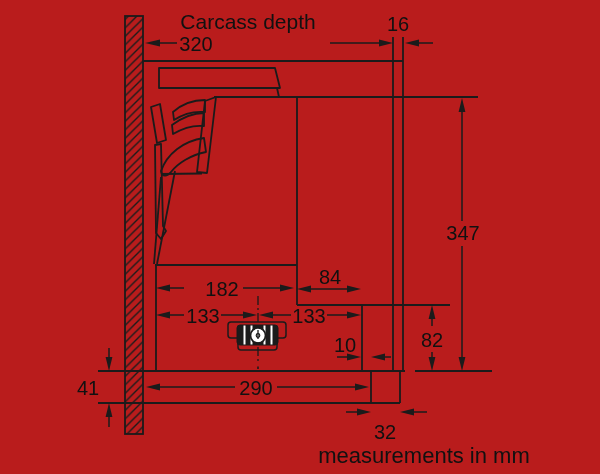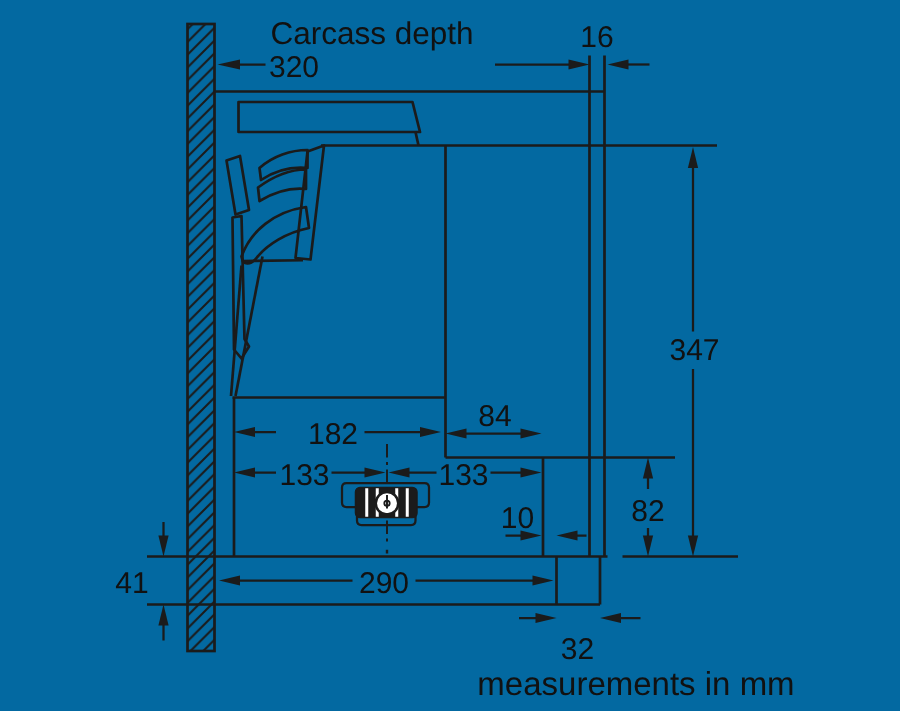--- a/index.html
+++ b/index.html
@@ -1,16 +1,16 @@
 <!DOCTYPE html>
 <html><head>
 <meta charset="utf-8">
 <style>
   html,body{margin:0;padding:0;background:#ffffff;}
-  .stage{position:relative;width:600px;height:474px;background:#0369a1;overflow:hidden;}
+  .stage{position:relative;width:600px;height:474px;background:#b91c1c;overflow:hidden;}
   .geo{stroke:#1b1b1b;stroke-width:1.8;fill:none;stroke-linejoin:round;stroke-linecap:butt;}
   .thin{stroke:#1b1b1b;stroke-width:1.5;fill:none;}
   .dim{stroke:#1b1b1b;stroke-width:1.5;fill:none;}
   .arrow{fill:#1b1b1b;stroke:none;}
   .dark{fill:#1b1b1b;stroke:#1b1b1b;}
   .lbl{font-family:"Liberation Sans",sans-serif;font-size:20px;fill:#111111;text-anchor:middle;}
   .lbl-big{font-family:"Liberation Sans",sans-serif;font-size:21px;fill:#111111;text-anchor:middle;}
   .lbl-note{font-family:"Liberation Sans",sans-serif;font-size:22px;fill:#111111;text-anchor:middle;}
   .cline{stroke:#1b1b1b;stroke-width:1.3;fill:none;stroke-dasharray:9 3 2 3;}
 </style>

